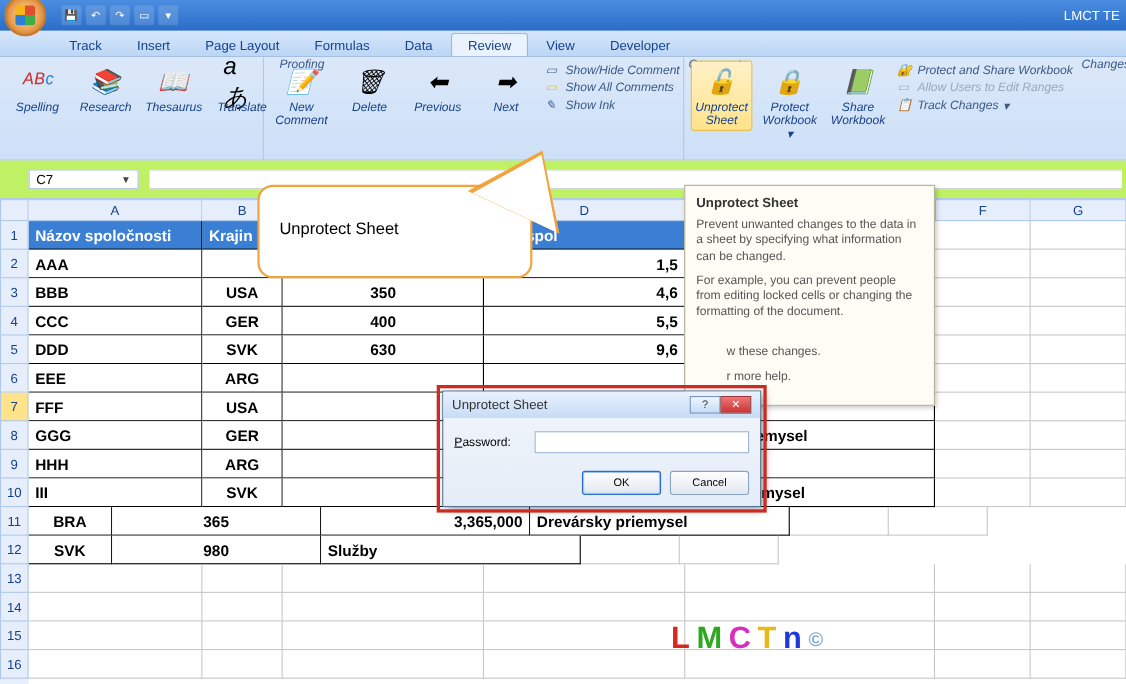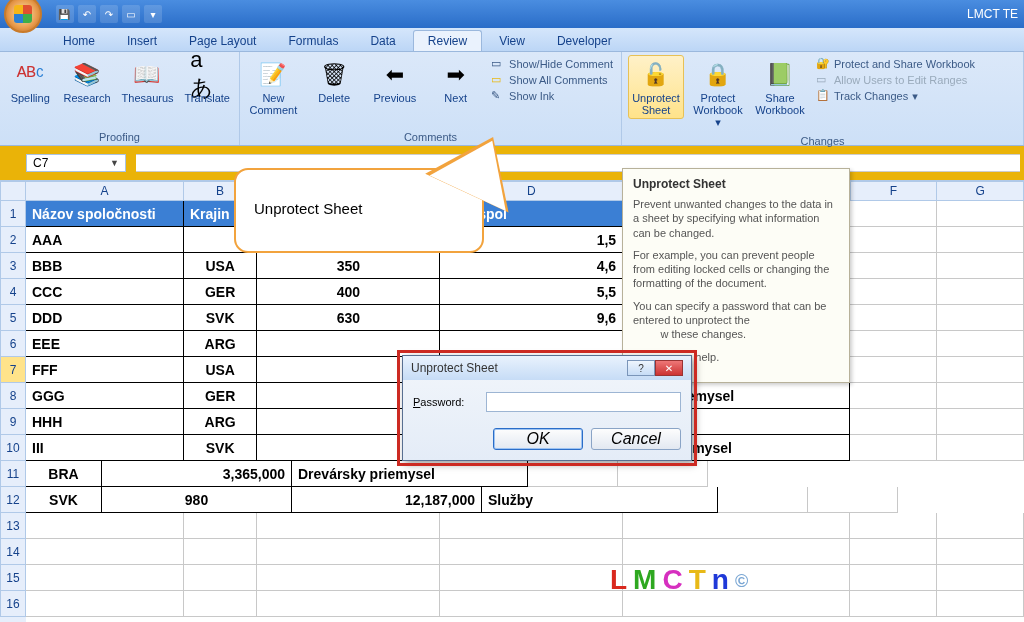--- a/index.html
+++ b/index.html
@@ -13,33 +13,33 @@
   .qat-btn { width: 18px; height: 18px; background: rgba(255,255,255,0.15); border-radius: 2px; display:flex; align-items:center; justify-content:center; color:#fff; font-size:10px;}
   .titlebar-title { margin-left: auto; color:#fff; font-size:12px; padding-right:6px;}
   
   
   .tabstrip { height: 24px; background: linear-gradient(#d5e6fb, #bcd6f6); display: flex; align-items: flex-end; padding-left: 48px; gap: 2px; border-bottom: 1px solid #9bb8dd; }
   .tab { padding: 3px 14px 3px; color: #15428b; font-size: 12px; cursor: pointer; border: 1px solid transparent; border-bottom:none; border-radius: 3px 3px 0 0;}
   .tab.active { background: #eaf2fd; border-color: #9bb8dd; color: #15428b; }
   
   
   .ribbon { height: 94px; background: linear-gradient(#dbe8f9, #cde0f7); display: flex; border-bottom: 1px solid #9bb8dd; }
-  .group { border-right: 1px solid #b0c9e8; display: flex; flex-direction: column; }
+  .group { border-right: 1px solid #b0c9e8; display: flex; flex-direction: row; font-style: italic; }
   .group-body { flex: 1; display: flex; align-items: flex-start; padding: 3px 6px; gap: 6px; }
   .group-title { text-align: center; font-size: 11px; color: #3b5a86; padding: 1px 0 2px; }
   .big-btn { display: flex; flex-direction: column; align-items: center; width: 56px; padding: 2px; border: 1px solid transparent; border-radius: 3px; cursor: pointer; }
   .big-btn.hl { background: linear-gradient(#fff1c8, #ffe38a); border-color: #e7c156; }
   .big-btn .ico { width: 34px; height: 34px; display:flex; align-items:center; justify-content:center; font-size:22px; }
   .big-btn .lbl { font-size: 11px; color: #15428b; text-align: center; line-height: 1.1; }
   .small-list { display:flex; flex-direction:column; gap:2px; padding:2px; }
   .small-item { display:flex; align-items:center; gap:4px; font-size:11px; color:#3b5a86; white-space:nowrap; }
   .small-item .sico { width:14px; height:14px; display:inline-block; }
   
   
-  .formulabar { height: 35px; background: #eab308; display: flex; align-items: center; border-bottom: 1px solid #b0c9e8; }
+  .formulabar { height: 35px; background: #bef264; display: flex; align-items: center; border-bottom: 1px solid #b0c9e8; }
   .namebox { width: 100px; border: 1px solid #aac3e3; background:#fff; margin: 0 10px 0 26px; padding:1px 6px; font-size:12px; display:flex; align-items:center; justify-content:space-between;}
   .namebox .dd { font-size:9px; color:#444; }
   .fx-area { flex:1; border-top:1px solid #ccc; border-bottom:1px solid #ccc; background:#fff; height:18px; margin-right:4px; }
   
   
   .grid-area { display: flex; height: calc(622px - 28px - 24px - 94px - 22px); }
   .row-hdrs { width: 26px; background:#e6eefb; }
   .corner { height:20px; background:#e6eefb; border:1px solid #b0c9e8; }
   .row-hdr { height:26px; border:1px solid #b0c9e8; border-top:none; display:flex; align-items:center; justify-content:center; font-size:12px; color:#15428b; }
   .row-hdr.sel { background:#ffe38a; }
@@ -69,21 +69,21 @@
   
   
   .dialog { position:absolute; left:402px; top:355px; width:290px; background:linear-gradient(#f2f6fb,#e4ecf7); border:1px solid #586f91; box-shadow:3px 3px 8px rgba(0,0,0,0.4); z-index:30; outline:3px solid #cc2a22; outline-offset:2px;}
   .dlg-title { background:linear-gradient(#e9f2fd,#c6dcf6); padding:4px 8px; font-size:12px; color:#333; display:flex; align-items:center;}
   .dlg-title .ctrls { margin-left:auto; display:flex; gap:0;}
   .dlg-ctrl { width:28px; height:16px; border:1px solid #7a95b9; background:linear-gradient(#eef5fd,#c6dcf6); display:flex;align-items:center;justify-content:center; font-size:10px;}
   .dlg-ctrl.close { background:linear-gradient(#e77,#c33); color:#fff; border-color:#933;}
   .dlg-body { padding:12px 10px; font-size:11px; display:flex; align-items:center; gap:22px;}
   .dlg-body input { flex:1; border:1px solid #9db5d3; height:20px; padding:0 4px; background:#fff;}
   .dlg-btns { display:flex; justify-content:flex-end; gap:8px; padding:4px 10px 10px;}
-  .dlg-btn { width:90px; height:22px; background:linear-gradient(#fdfdfd,#e2e8f1); border:1px solid #8aa4c6; border-radius:3px; font-size:16px; cursor:pointer;font-style:italic;}
+  .dlg-btn { width:72px; height:22px; background:linear-gradient(#fdfdfd,#e2e8f1); border:1px solid #8aa4c6; border-radius:3px; font-size:10px; cursor:pointer;}
   .dlg-btn.default { border-color:#2a6dc8; box-shadow:0 0 0 1px #9dc3f2 inset;}
   
   
   .watermark { position:absolute; left:610px; top:564px; font-size:28px; font-weight:bold; letter-spacing:6px; }
   .watermark span:nth-child(1){color:#d9281e;} .watermark span:nth-child(2){color:#2ea820;} .watermark span:nth-child(3){color:#d62fbf;} .watermark span:nth-child(4){color:#e8b917;} .watermark span:nth-child(5){color:#1f39d8;} .watermark span:nth-child(6){color:#7ba7d4; font-size:18px; vertical-align:middle;}
 </style>
 </head>
 <body>
 
 <div class="titlebar">
@@ -92,21 +92,21 @@
     <div class="qat-btn">💾</div>
     <div class="qat-btn">↶</div>
     <div class="qat-btn">↷</div>
     <div class="qat-btn">▭</div>
     <div class="qat-btn">▾</div>
   </div>
   <div class="titlebar-title">LMCT TE</div>
 </div>
 
 <div class="tabstrip">
-  <div class="tab">Home</div>
+  <div class="tab">Track</div>
   <div class="tab">Insert</div>
   <div class="tab">Page Layout</div>
   <div class="tab">Formulas</div>
   <div class="tab">Data</div>
   <div class="tab active">Review</div>
   <div class="tab">View</div>
   <div class="tab">Developer</div>
 </div>
 
 <div class="ribbon">
@@ -322,29 +322,29 @@
           <div class="cell cA data">III</div>
           <div class="cell cB data center">SVK</div>
           <div class="cell cC data center"></div>
           <div class="cell cD data right"></div>
           <div class="cell cE data">obný priemysel</div>
           <div class="cell cF"></div>
           <div class="cell cG"></div>
         </div>
         <div class="row">
           <div class="cell cB data center">BRA</div>
+          <div class="cell cC data center">365</div>
           <div class="cell cD data right">3,365,000</div>
           <div class="cell cE data">Drevársky priemysel</div>
           <div class="cell cF"></div>
           <div class="cell cG"></div>
         </div>
         <div class="row">
           <div class="cell cB data center">SVK</div>
           <div class="cell cC data center">980</div>
-          <div class="cell cD data right">12,187,000</div>
           <div class="cell cE data">Služby</div>
           <div class="cell cF"></div>
           <div class="cell cG"></div>
         </div>
         <div class="row">
           <div class="cell cA"></div>
           <div class="cell cB"></div>
           <div class="cell cC"></div>
           <div class="cell cD"></div>
           <div class="cell cE"></div>
@@ -384,21 +384,21 @@
 
 <div class="callout">
   <div class="callout-tail-b"></div><div class="callout-tail"></div>
   <span>Unprotect Sheet</span>
 </div>
 
 <div class="supertip">
   <div class="st-title">Unprotect Sheet</div>
   <p>Prevent unwanted changes to the data in a sheet by specifying what information can be changed.</p>
   <p>For example, you can prevent people from editing locked cells or changing the formatting of the document.</p>
-  <p><span>You can specify a password that can be entered to unprotect the</span><br>&nbsp;&nbsp;&nbsp;&nbsp;&nbsp;&nbsp;&nbsp;&nbsp;&nbsp;<span>w these changes.</span></p>
+  <p><br>&nbsp;&nbsp;&nbsp;&nbsp;&nbsp;&nbsp;&nbsp;&nbsp;&nbsp;<span>w these changes.</span></p>
   <p>&nbsp;&nbsp;&nbsp;&nbsp;&nbsp;&nbsp;&nbsp;&nbsp;&nbsp;<span>r more help.</span></p>
 </div>
 
 <div class="dialog">
   <div class="dlg-title">
     <span>Unprotect Sheet</span>
     <div class="ctrls">
       <div class="dlg-ctrl">?</div>
       <div class="dlg-ctrl close">✕</div>
     </div>

